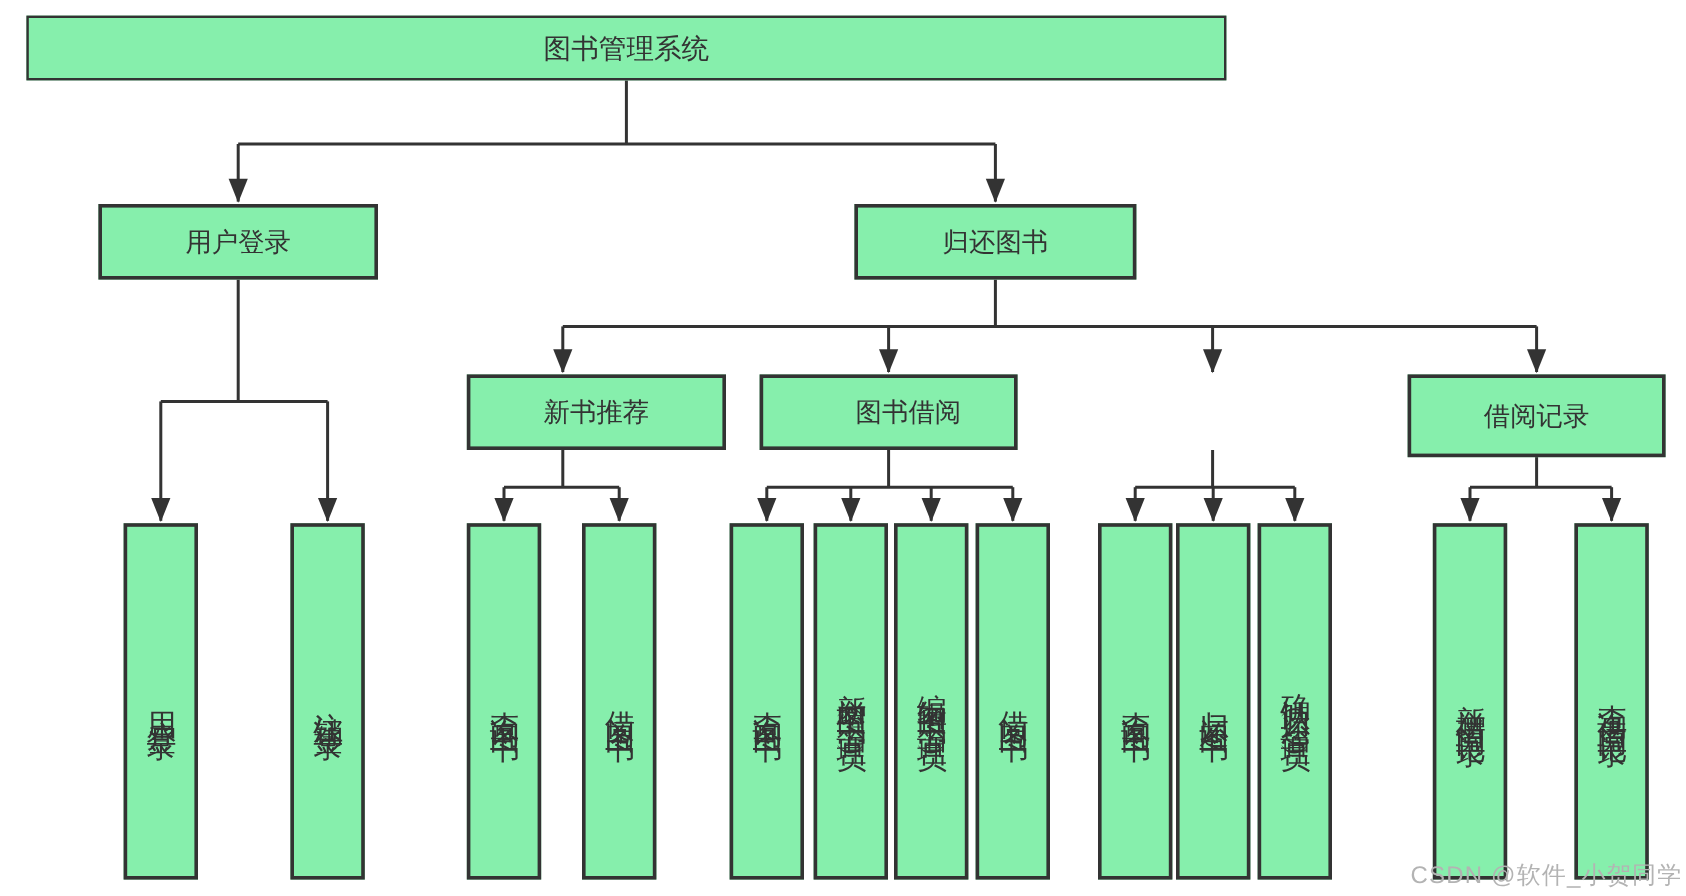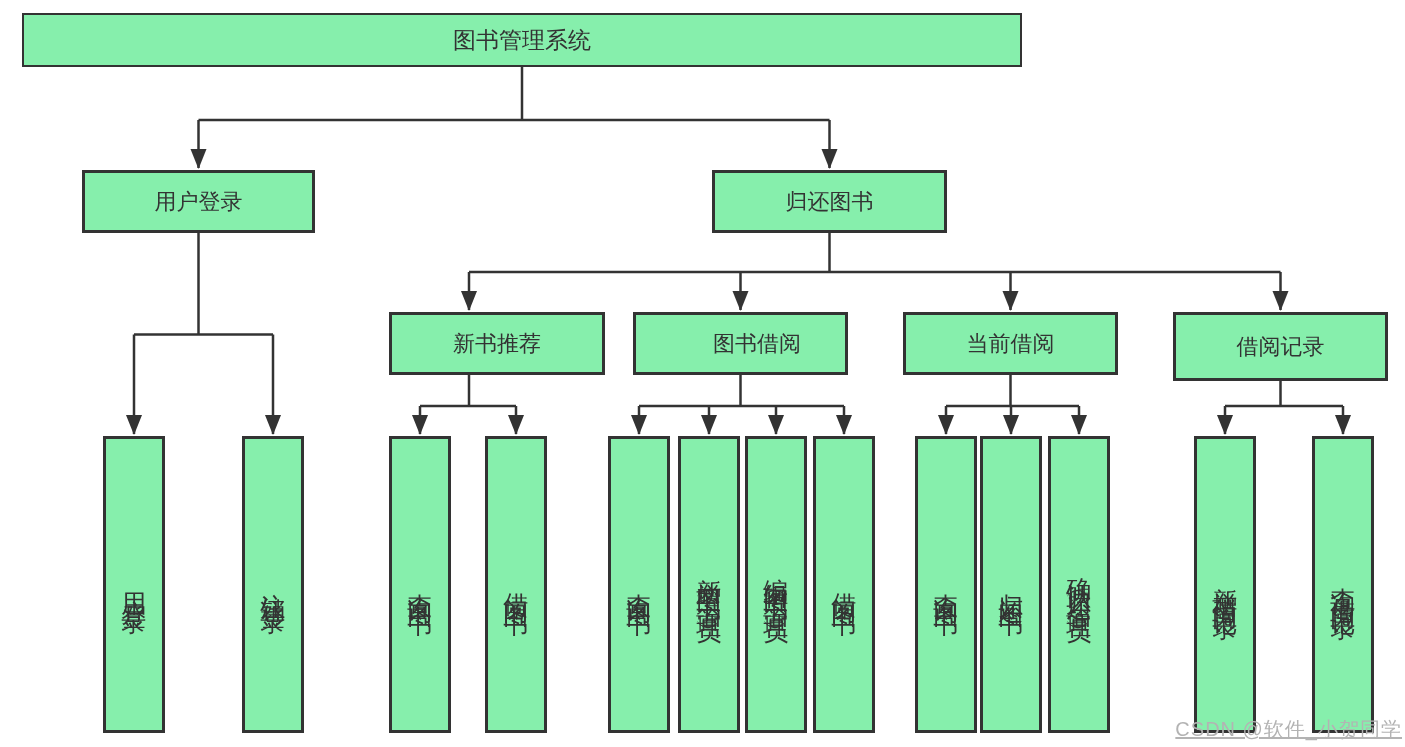--- a/index.html
+++ b/index.html
@@ -41,21 +41,20 @@
     white-space: nowrap;
   }
   .watermark {
     position: absolute;
     right: 3px;
     bottom: 4px;
     font-size: 20px;
     color: #b3b3b3;
     z-index: 2;
     letter-spacing: 1px;
-    text-decoration: underline;
   }
 </style>
 </head>
 <body>
 
 <div class="canvas">
 
   <svg class="connectors" viewBox="0 0 1405 747" xmlns="http://www.w3.org/2000/svg">
     <defs>
       <marker id="arrowhead" markerUnits="userSpaceOnUse" markerWidth="24" markerHeight="20" viewBox="0 0 24 20" refX="21" refY="10" orient="auto">
@@ -128,23 +127,20 @@
   <div class="box branch" style="left:712px; top:170px; width:235px; height:63px;">
     <span>归还图书</span>
   </div>
 
   <div class="box branch" style="left:361px; top:312px; width:216px; height:63px;margin-left:28px;">
     <span>新书推荐</span>
   </div>
   <div class="box branch" style="left:633px; top:312px; width:215px; height:63px;padding-left:33px;">
     <span>图书借阅</span>
   </div>
-  <div class="box branch" style="left:903px; top:312px; width:215px; height:63px;">
-    <span>当前借阅</span>
-  </div>
   <div class="box branch" style="left:1173px; top:312px; width:215px; height:69px;">
     <span>借阅记录</span>
   </div>
 
   <div class="box leaf" style="left:103px;">
     <span class="vtext">用户登录</span>
   </div>
   <div class="box leaf" style="left:242px;">
     <span class="vtext">注销登录</span>
   </div>

